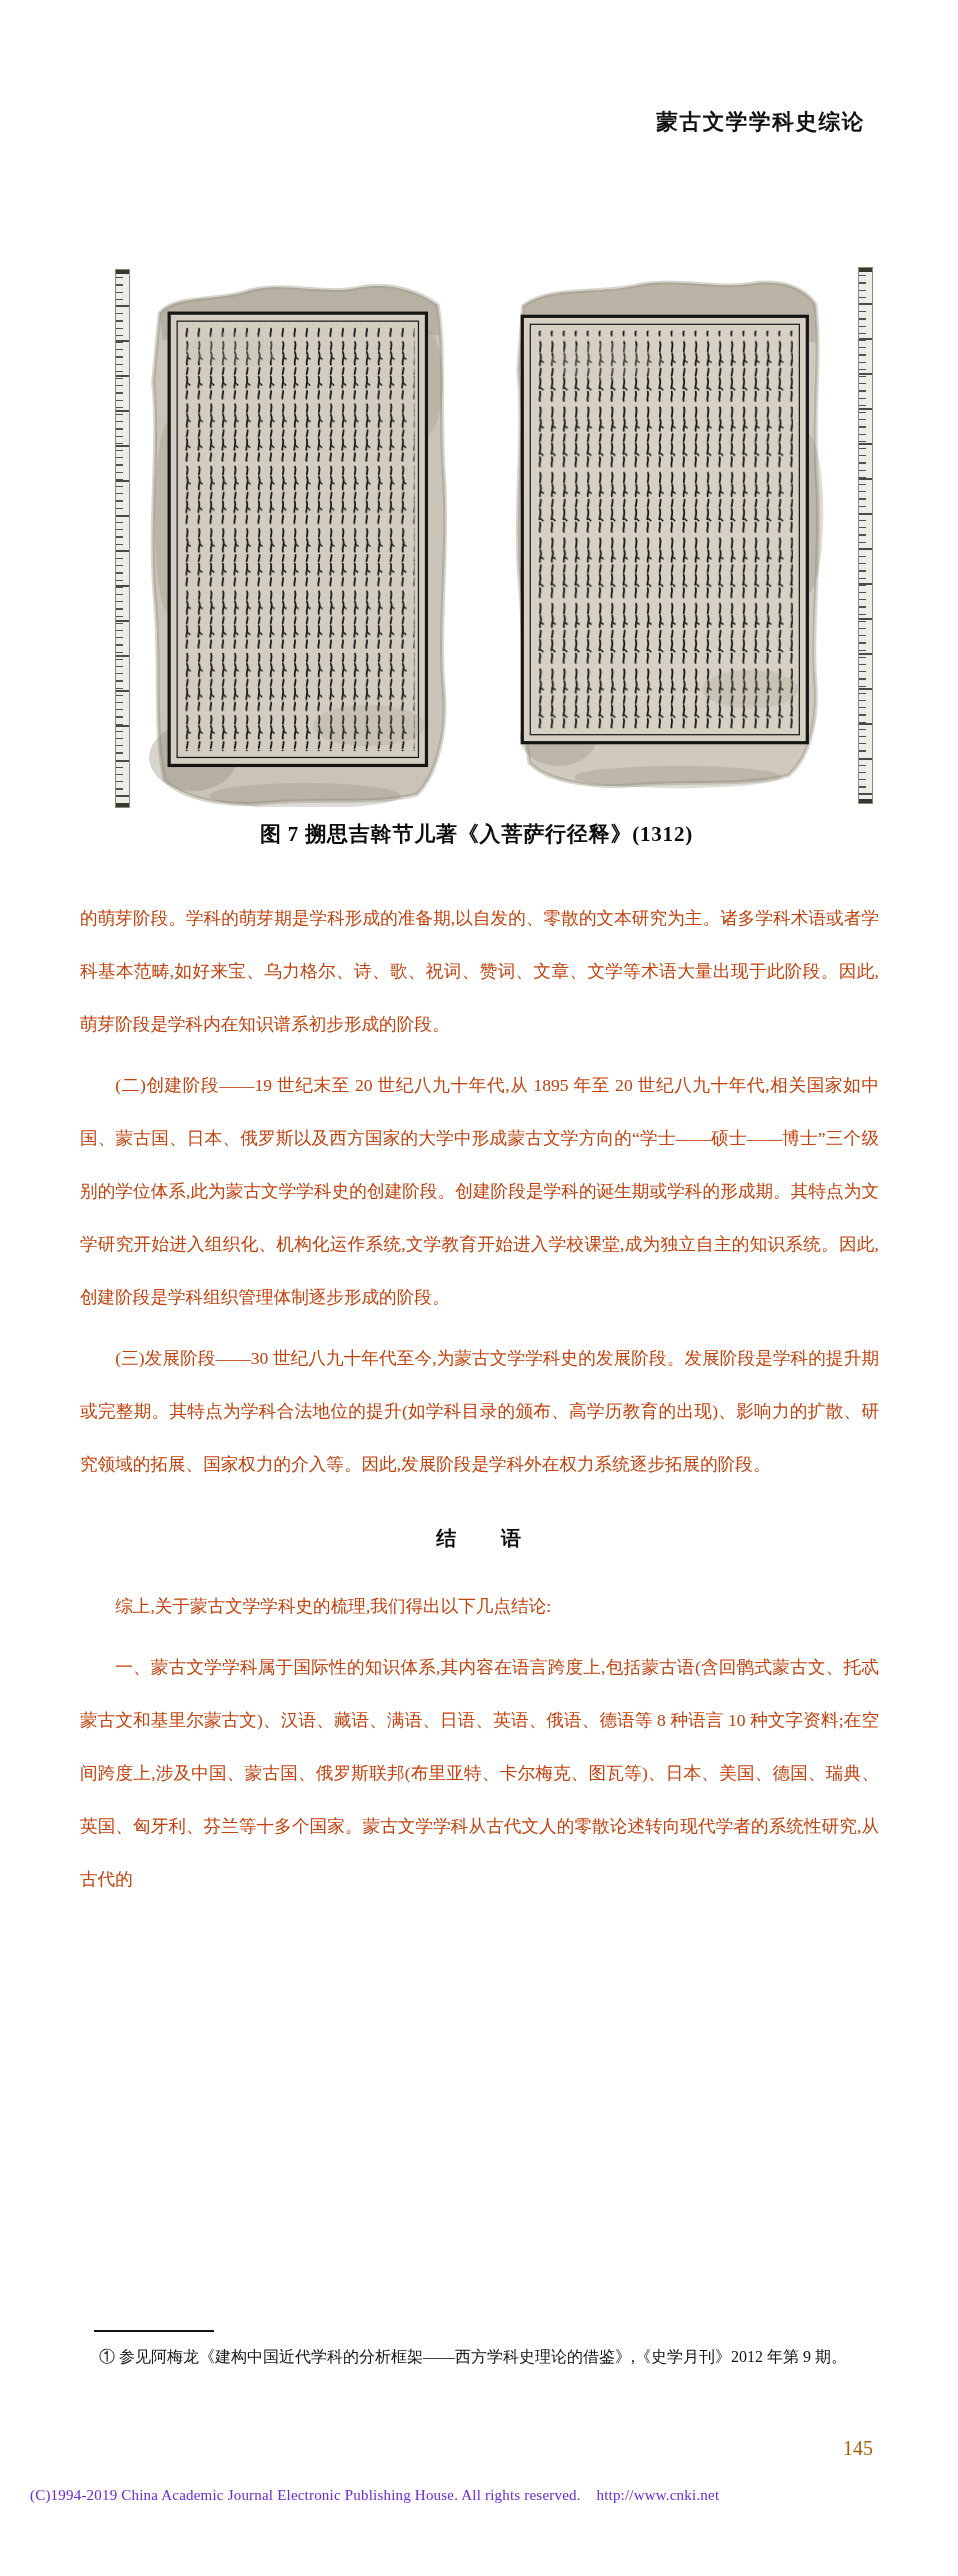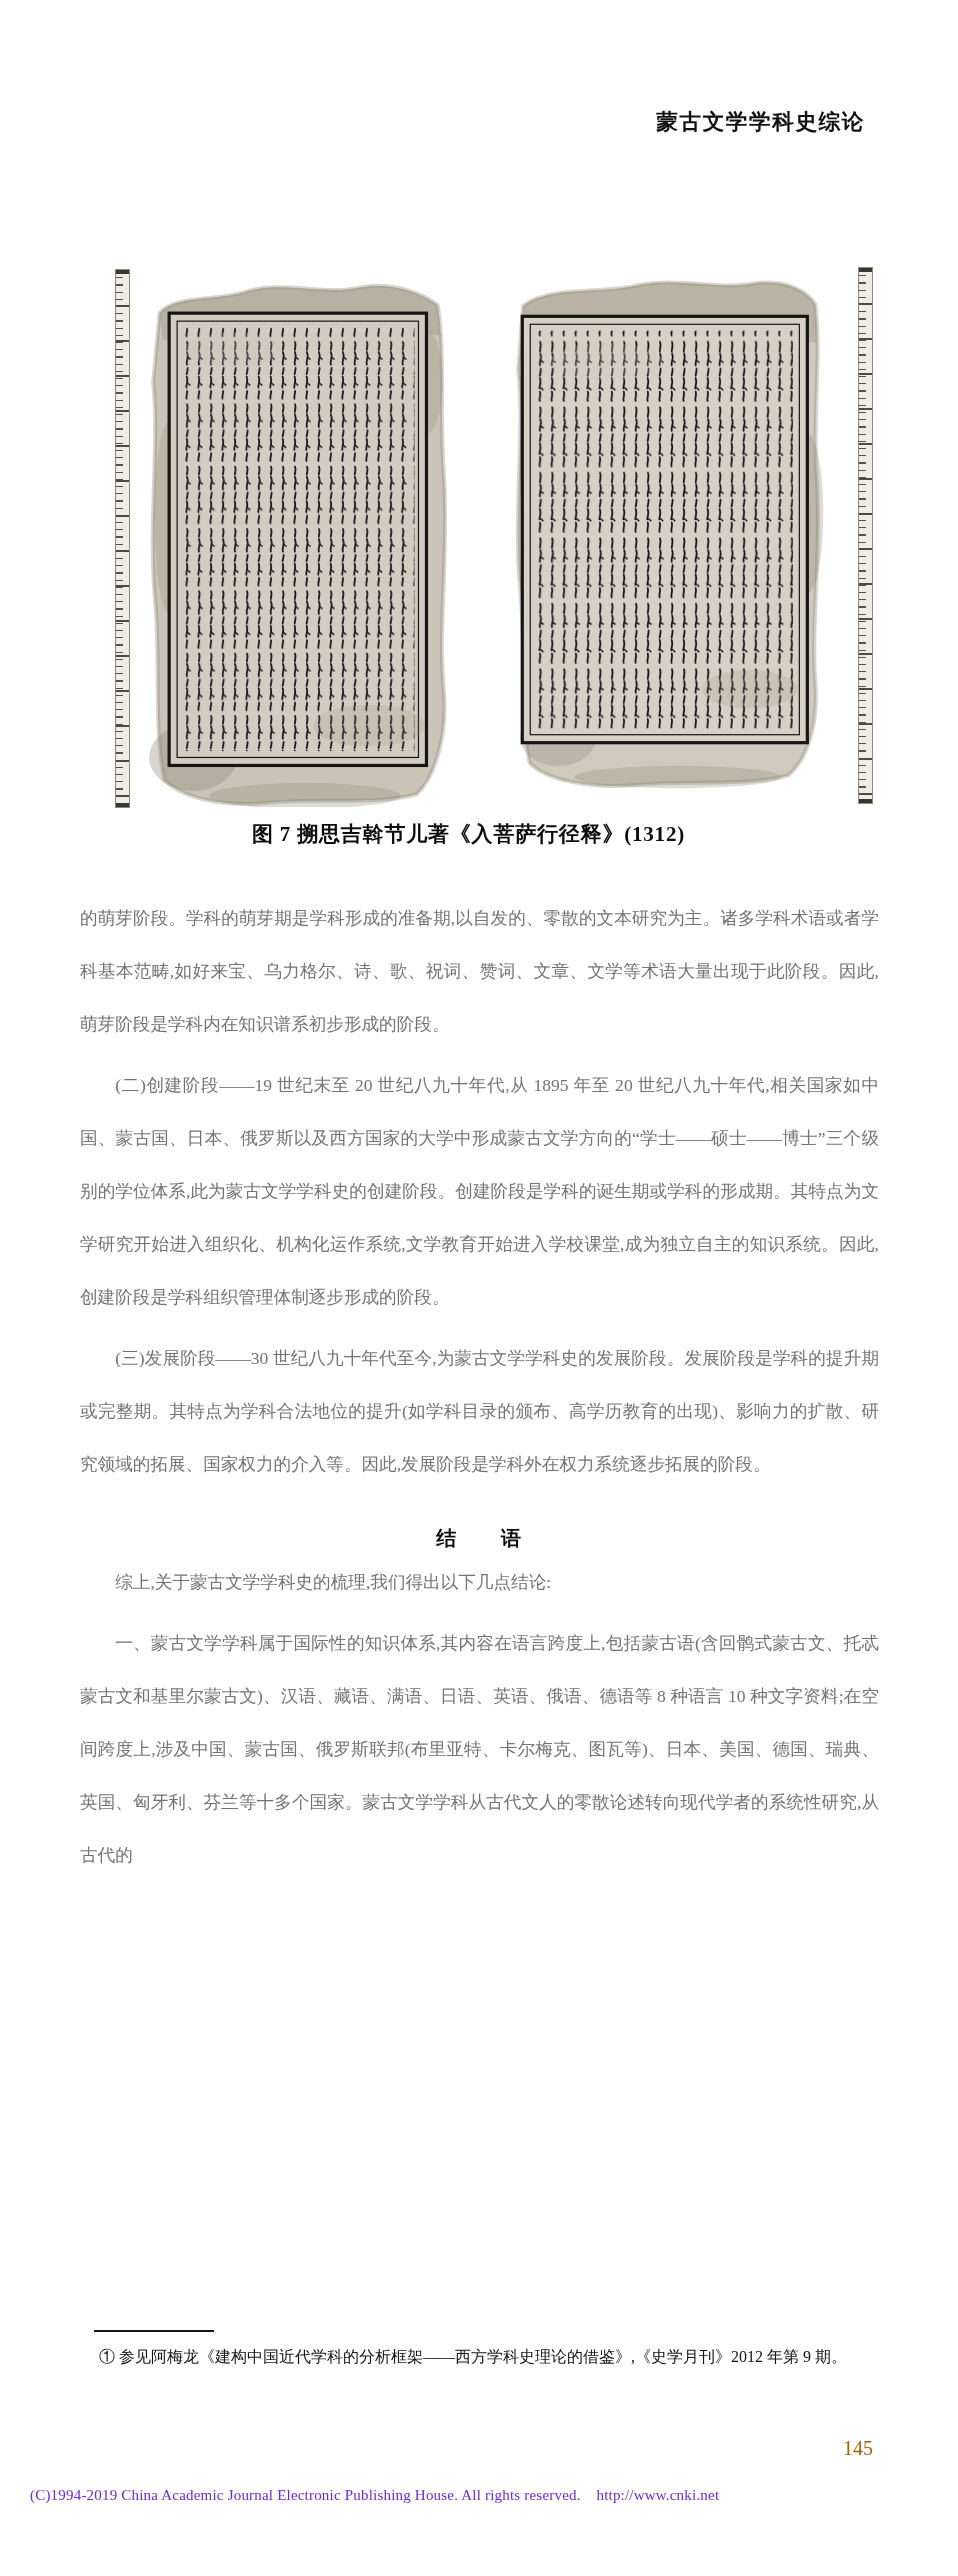--- a/index.html
+++ b/index.html
@@ -51,39 +51,40 @@
   .fig-caption{
     position:absolute;
     top:820px;
     left:0;
     width:937px;
     text-align:center;
     font-weight:700;
     font-size:21px;
     letter-spacing:0.8px;
     color:#0d0d0d;
+    padding-left:8px;
   }
   
   .body-text{
     position:absolute;
     top:892px;
     left:80px;
     width:799px;
   }
   .body-text p{
     margin:0 0 8px 0;
     font-size:17.6px;
     line-height:53px;
     text-align:justify;
     text-justify:inter-ideograph;
-    color:#737373;
+    color:#c2410c;
   }
   .body-text p.indent{text-indent:2em;}
   .section-heading{
-    margin:34px 0 4px 0;
+    margin:34px 0 28px 0;
     text-align:center;
     font-weight:700;
     font-size:20px;
     letter-spacing:1.6px;
     color:#0d0d0d;
   }
   
   .footnote-block{
     position:absolute;
     top:2330px;

